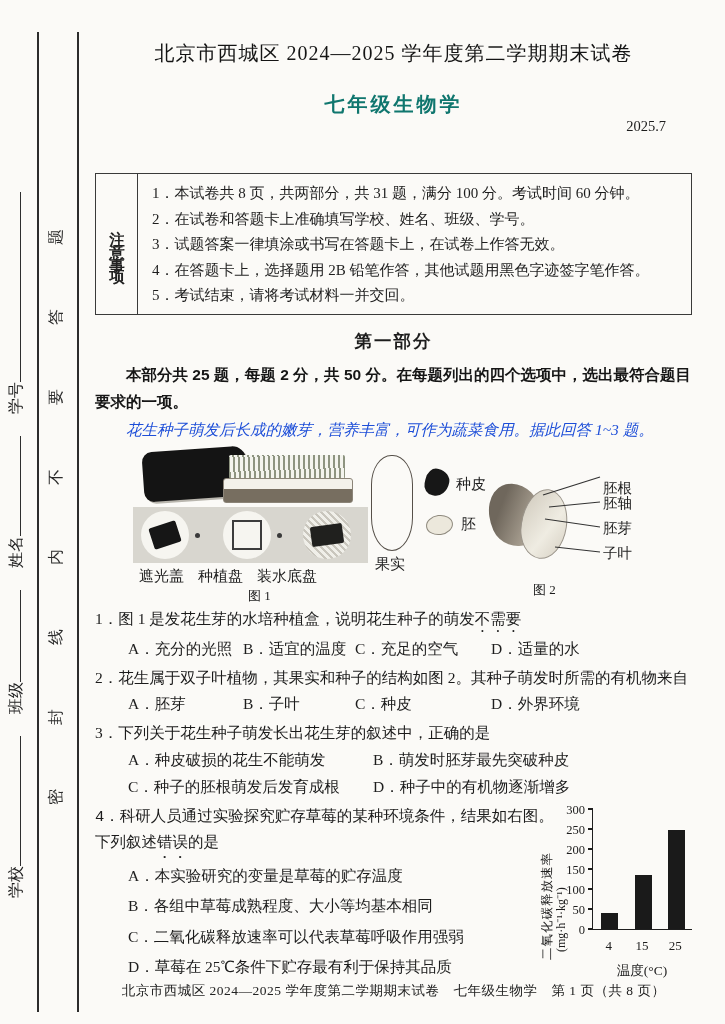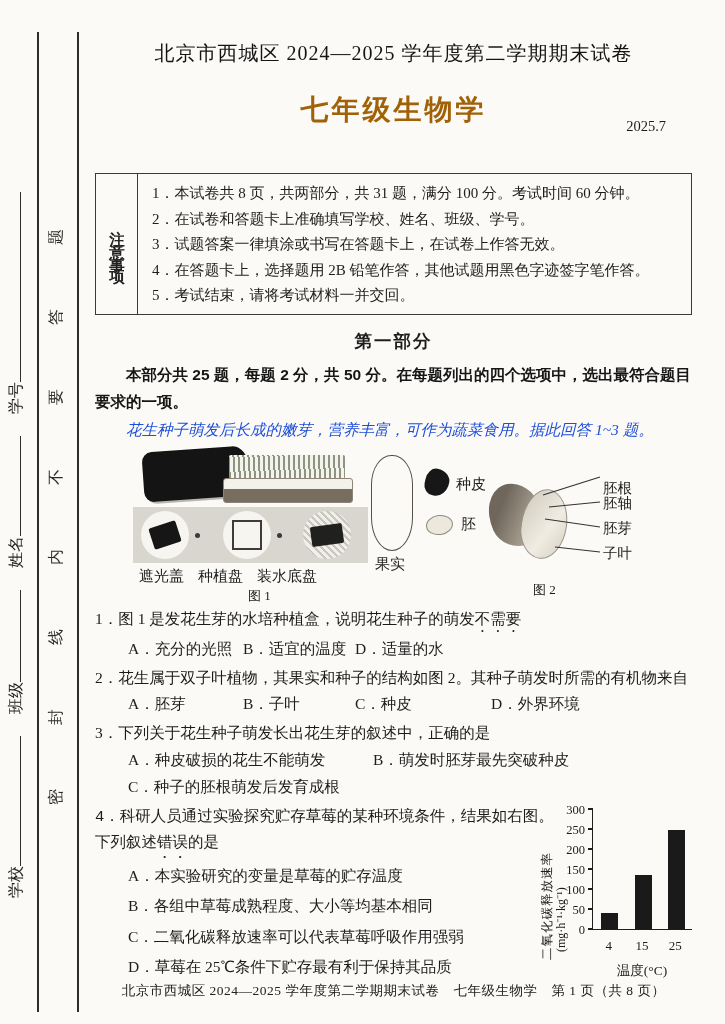--- a/index.html
+++ b/index.html
@@ -15,21 +15,21 @@
   .seal-fields { left:6px; top:898px; width:745px; height:24px; font-size:16px; }
   .seal-fields .sf { margin-right:18px; }
   .blank { display:inline-block; border-bottom:1.4px solid #2e2e2e; height:15px; vertical-align:baseline; }
   .b1 { width:130px; } .b2 { width:92px; } .b3 { width:100px; } .b4 { width:190px; }
   .seal-text { left:46px; top:805px; width:600px; height:24px; font-size:16px; letter-spacing:64px; color:#2b2b2b; }
 
   
   .main { position:absolute; left:95px; top:40px; width:597px; }
   .h-line1 { text-align:center; font-size:20px; letter-spacing:1px; color:#141414; }
   .title-row { position:relative; margin-top:24px; height:40px; }
-  .title { text-align:center; font-family:"Liberation Sans", sans-serif; font-weight:700; font-size:28px; letter-spacing:3px; color:#a16207; }
+  .title { text-align:center; font-family:"Liberation Sans", sans-serif; font-weight:700; font-size:20px; letter-spacing:3px; color:#0f766e; }
   .date { position:absolute; right:26px; bottom:-4px; font-size:14.5px; }
 
   .notice { margin-top:42px; border:1.6px solid #3a3a3a; display:flex; min-height:140px; }
   .notice-label { width:42px; border-right:1.6px solid #3a3a3a; display:flex; align-items:center; justify-content:center; }
   .notice-label span { writing-mode:vertical-rl; font-size:15.5px; letter-spacing:13px; font-weight:600; color:#222; }
   .notice-items { flex:1; padding:7px 10px 5px 14px; font-size:15px; line-height:25.6px; }
 
   .part-heading { margin-top:14px; text-align:center; font-family:"Liberation Sans", sans-serif; font-weight:700; font-size:17.5px; letter-spacing:2px; }
   .part-intro { margin-top:8px; font-family:"Liberation Sans", sans-serif; font-weight:600; font-size:15.5px; line-height:27px; text-indent:2em; color:#161616; }
   .passage { margin-top:5px; font-style:italic; font-size:15.5px; text-indent:2em; color:#1d4ed8; }
@@ -185,40 +185,42 @@
         <div class="f2-callout co3">子叶</div>
         <div class="fig-caption">图 2</div>
       </div>
     </div>
 
     <div class="q">
       <div class="q-stem"><span>1．图 1 是发花生芽的水培种植盒，说明花生种子的萌发</span><span class="emph">不需要</span><span></span></div>
       <div class="opts4">
         <span>A．充分的光照</span>
         <span>B．适宜的温度</span>
+        <span>C．充足的空气</span>
         <span>D．适量的水</span>
       </div>
     </div>
 
     <div class="q">
       <div class="q-stem"><span>2．花生属于双子叶植物，其果实和种子的结构如图 2。其种子萌发时所需的有机物来自</span></div>
       <div class="opts4">
         <span>A．胚芽</span>
         <span>B．子叶</span>
         <span>C．种皮</span>
         <span>D．外界环境</span>
       </div>
     </div>
 
     <div class="q">
       <div class="q-stem"><span>3．下列关于花生种子萌发长出花生芽的叙述中，正确的是</span></div>
       <div class="opts2">
         <span>A．种皮破损的花生不能萌发</span>
         <span>B．萌发时胚芽最先突破种皮</span>
         <span>C．种子的胚根萌发后发育成根</span>
+        <span>D．种子中的有机物逐渐增多</span>
       </div>
     </div>
 
     <div class="q q4">
       <span class="q-stem"><span>4．科研人员通过实验探究贮存草莓的某种环境条件，结果如右图。下列叙述</span><span class="emph">错误</span><span>的是</span></span>
       <span class="optline">A．本实验研究的变量是草莓的贮存温度</span>
       <span class="optline">B．各组中草莓成熟程度、大小等均基本相同</span>
       <span class="optline">C．二氧化碳释放速率可以代表草莓呼吸作用强弱</span>
       <span class="optline">D．草莓在 25℃条件下贮存最有利于保持其品质</span>
 

